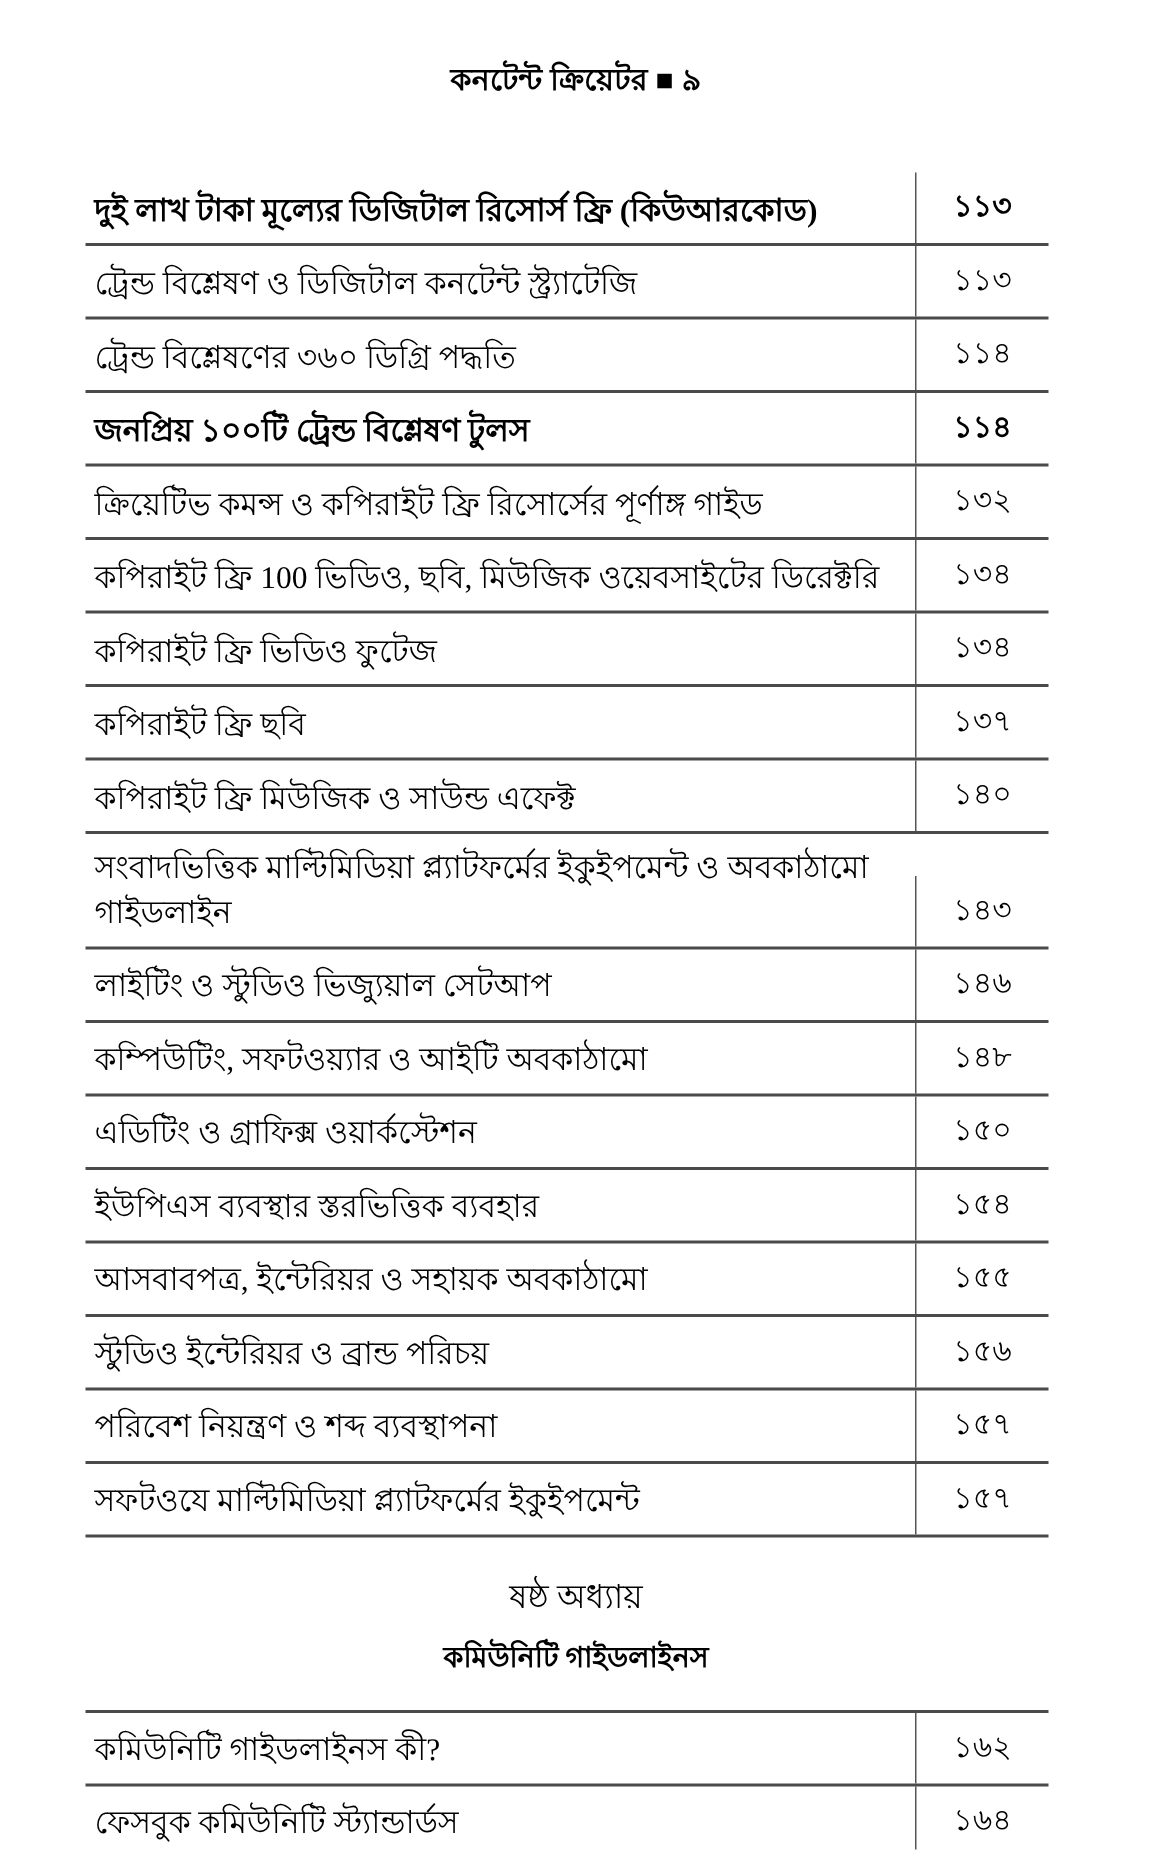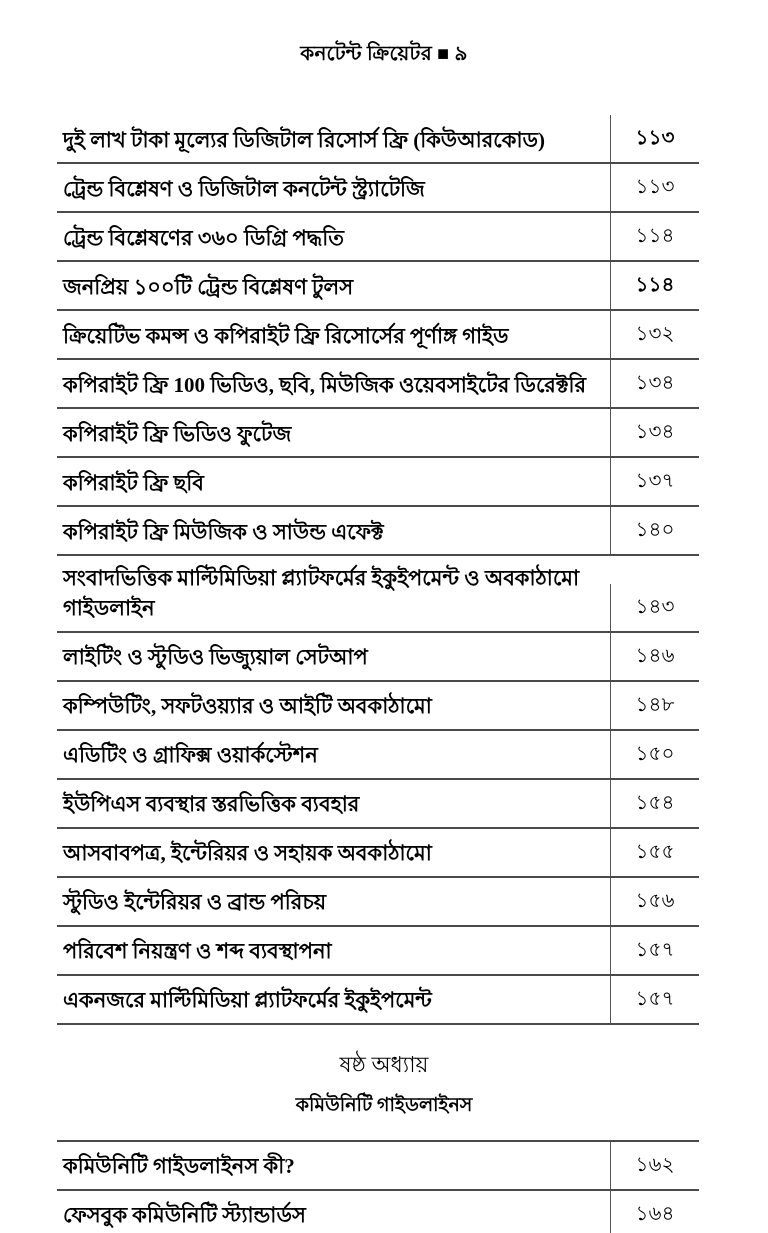--- a/index.html
+++ b/index.html
@@ -34,21 +34,20 @@
     border-bottom: 2px solid #4a4a4a;
   }
   .toc-table.second .toc-row:last-child { border-bottom: none; }
   .toc-cell-title {
     width: 553px;
     padding: 7px 10px 7px 6px;
     font-size: 21px;
     line-height: 1.45;
     display: flex;
     align-items: center;
-    font-weight: bold;
   }
   .toc-cell-page {
     flex: 1;
     border-left: 1.5px solid #555555;
     display: flex;
     align-items: center;
     justify-content: center;
     font-size: 20px;
     padding: 7px 18px;
   }
@@ -137,21 +136,21 @@
   </div>
     <div class="toc-row">
     <div class="toc-cell-title">স্টুডিও ইন্টেরিয়র ও ব্রান্ড পরিচয়</div>
     <div class="toc-cell-page">১৫৬</div>
   </div>
     <div class="toc-row">
     <div class="toc-cell-title">পরিবেশ নিয়ন্ত্রণ ও শব্দ ব্যবস্থাপনা</div>
     <div class="toc-cell-page">১৫৭</div>
   </div>
     <div class="toc-row">
-    <div class="toc-cell-title">একনজরে মাল্টিমিডিয়া প্ল্যাটফর্মের ইকুইপমেন্ট</div>
+    <div class="toc-cell-title">সফটওযে মাল্টিমিডিয়া প্ল্যাটফর্মের ইকুইপমেন্ট</div>
     <div class="toc-cell-page">১৫৭</div>
   </div>
   </div>
 
 <div class="chapter-heading">
   <div class="line1">ষষ্ঠ অধ্যায়</div>
   <div class="line2">কমিউনিটি গাইডলাইনস</div>
 </div>
 
 <div class="toc-table second" id="toc-table-2">

